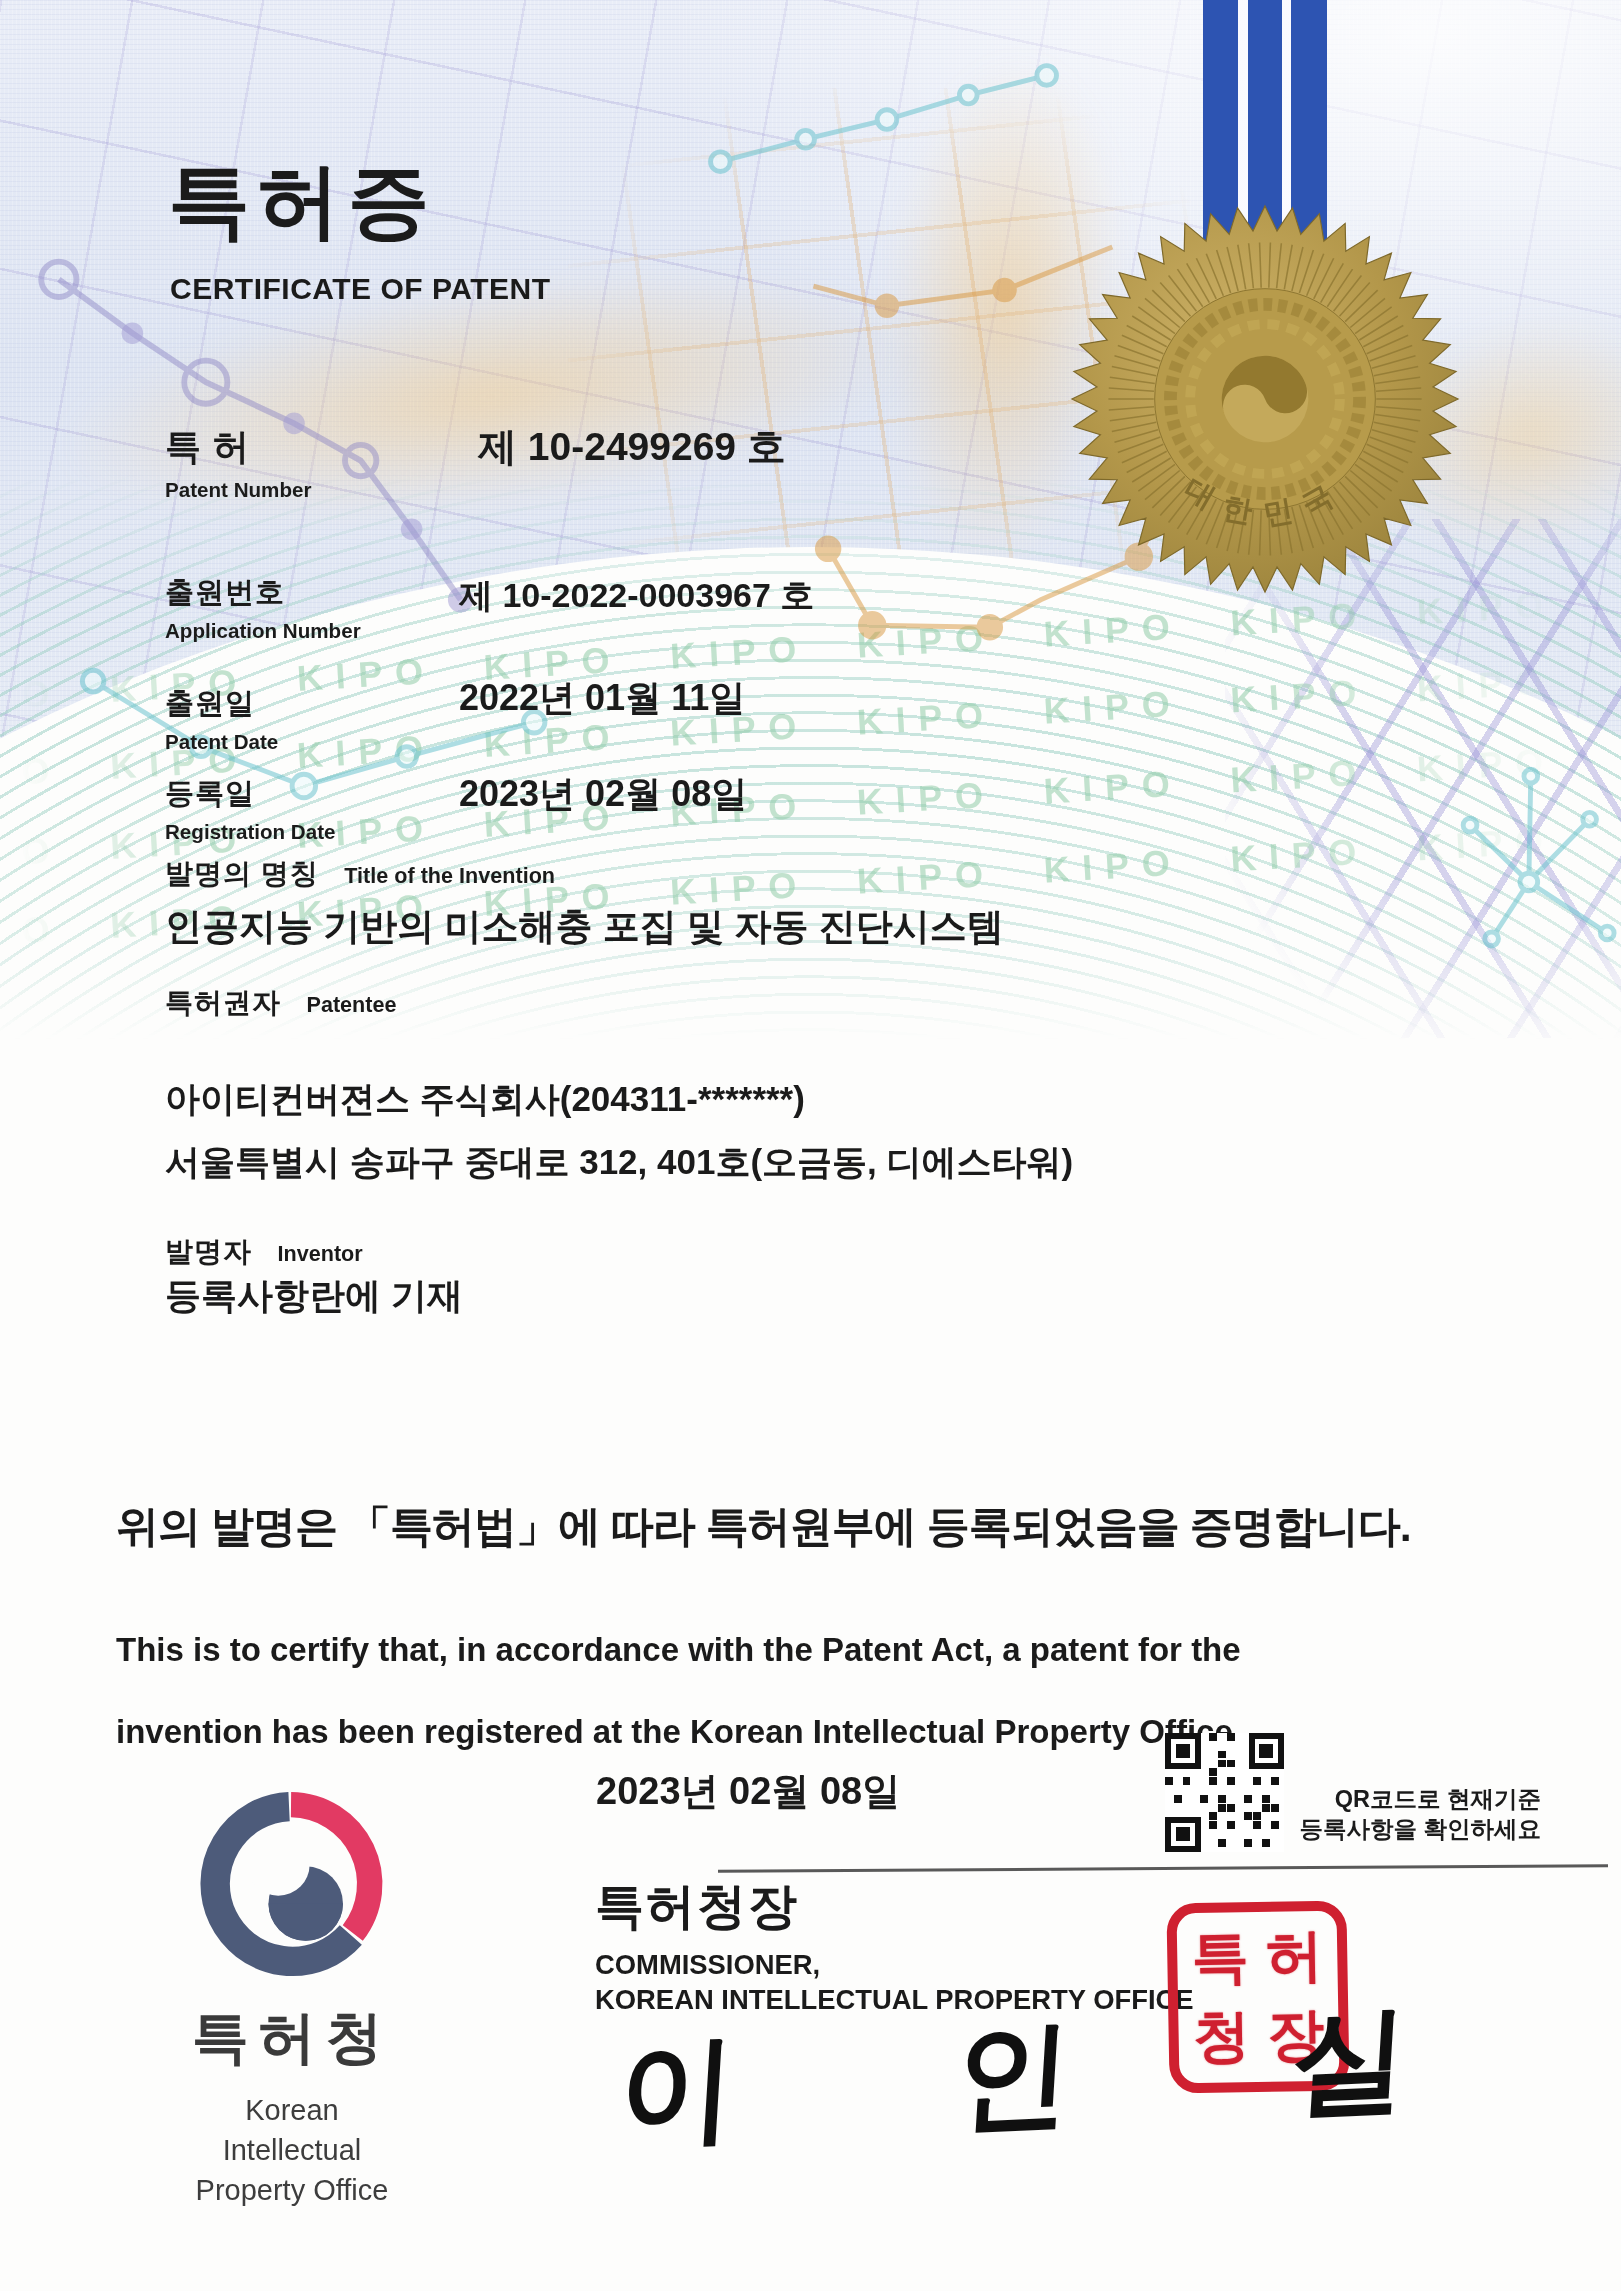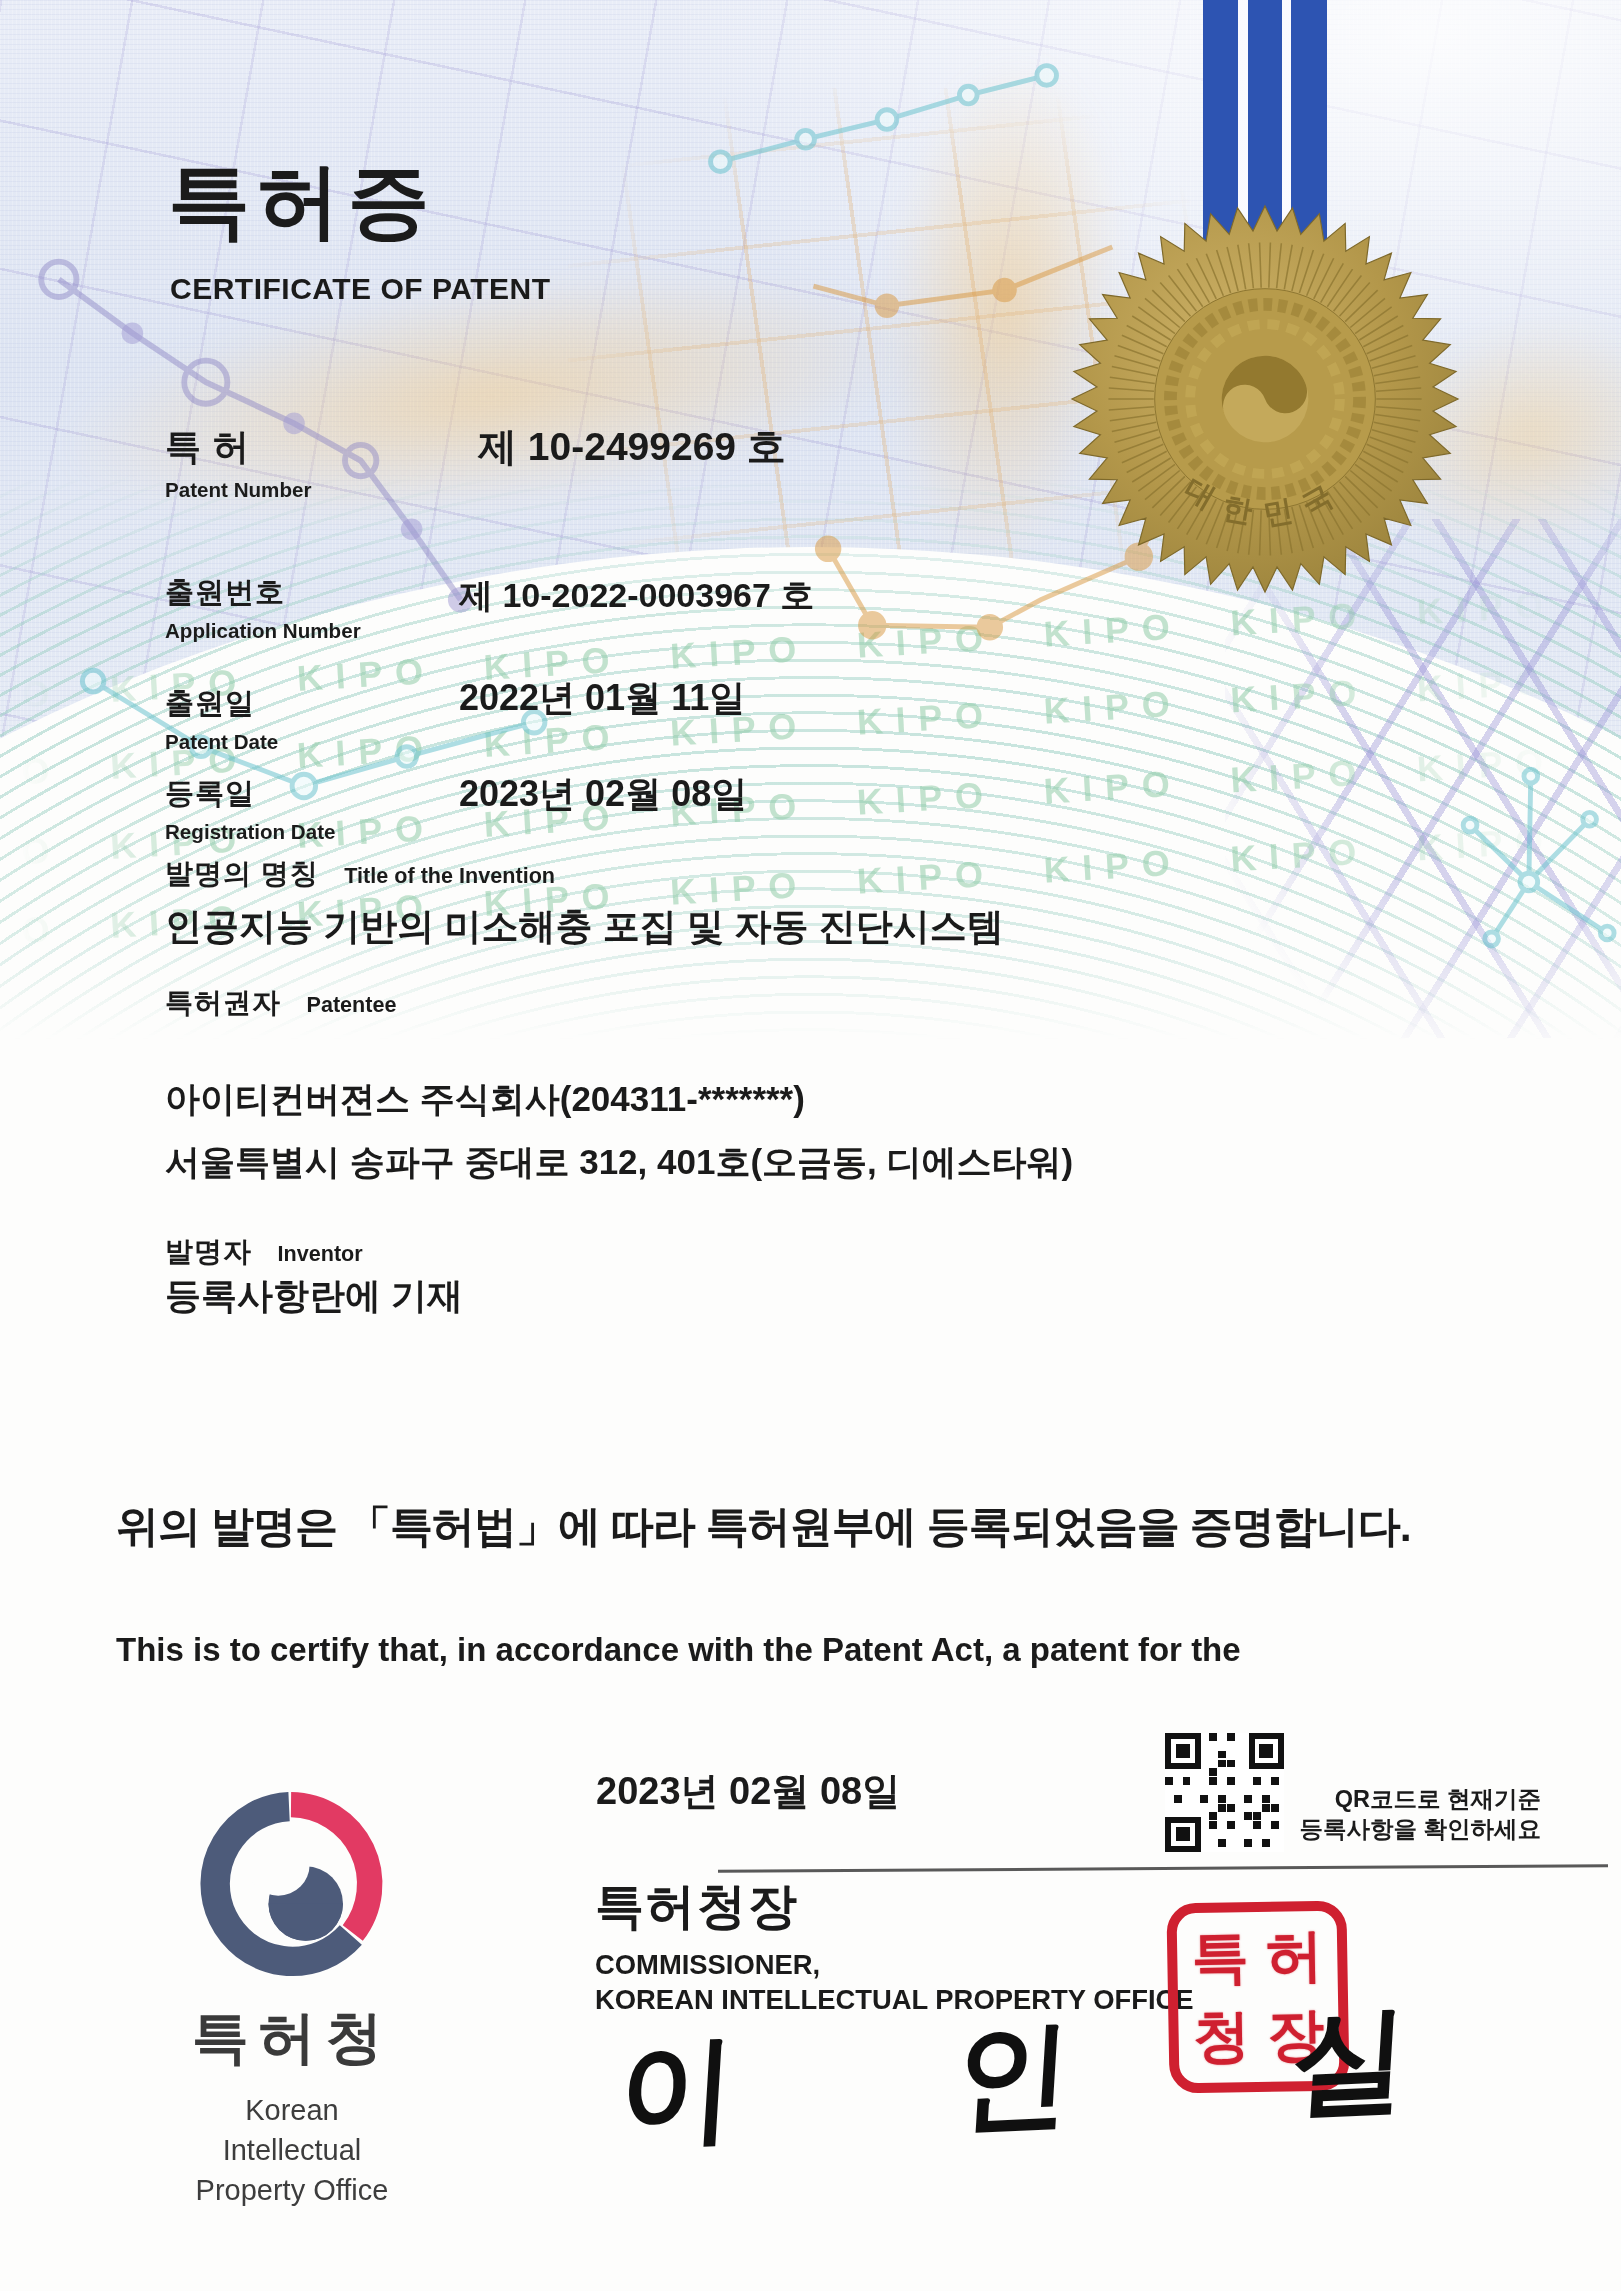--- a/index.html
+++ b/index.html
@@ -351,20 +351,21 @@
   <div class="abs patentee-addr val">서울특별시 송파구 중대로 312, 401호(오금동, 디에스타워)</div>
 
   <div class="abs inline-lab inventor-lab">
     <span class="lab-ko">발명자</span>
     <span class="lab-en">Inventor</span>
   </div>
   <div class="abs inventor-val val">등록사항란에 기재</div>
 
   <div class="abs cert-en cert-en1">This is to certify that, in accordance with the Patent Act, a patent for the</div>
   <div class="abs cert-ko">위의 발명은 「특허법」에 따라 특허원부에 등록되었음을 증명합니다.</div>
+  <div class="abs cert-en cert-en2">invention has been registered at the Korean Intellectual Property Office.</div>
 
   <div class="abs issue-date">2023년 02월 08일</div>
   <div class="abs sig-line"></div>
   <div class="abs comm-ko">특허청장</div>
   <div class="abs comm-en1">COMMISSIONER,</div>
   <div class="abs comm-en2">KOREAN INTELLECTUAL PROPERTY OFFICE</div>
   <div class="abs signature">이 인 실</div>
 
   <div class="abs qr">
     <div class="finder f-tl">

